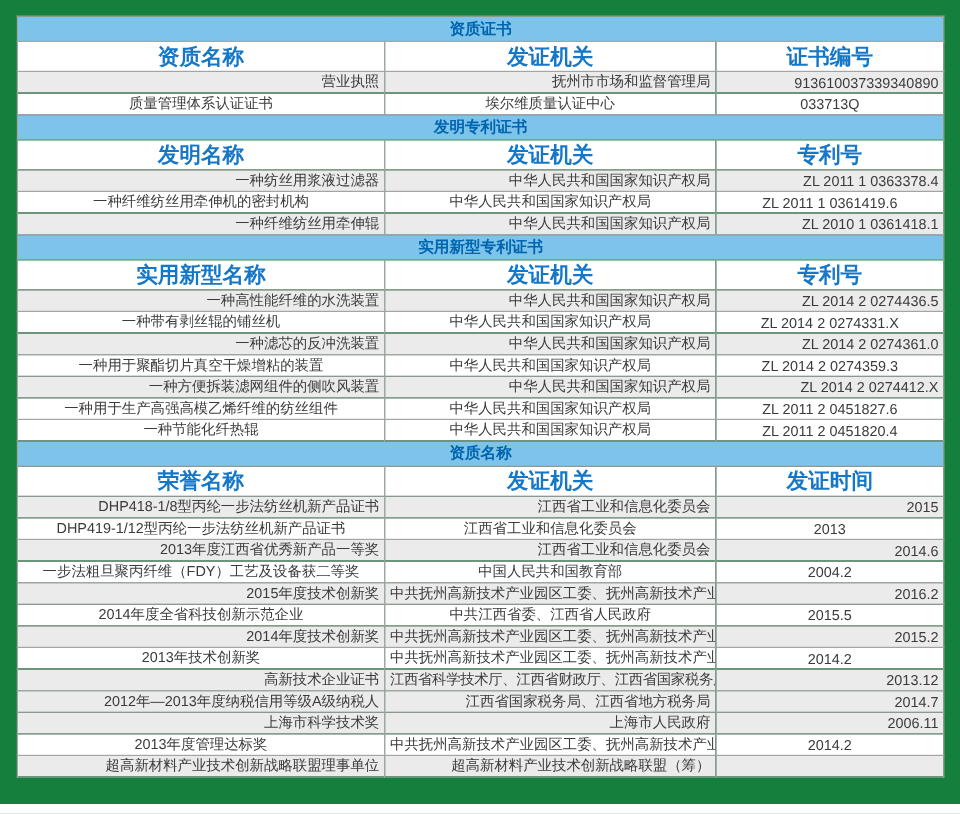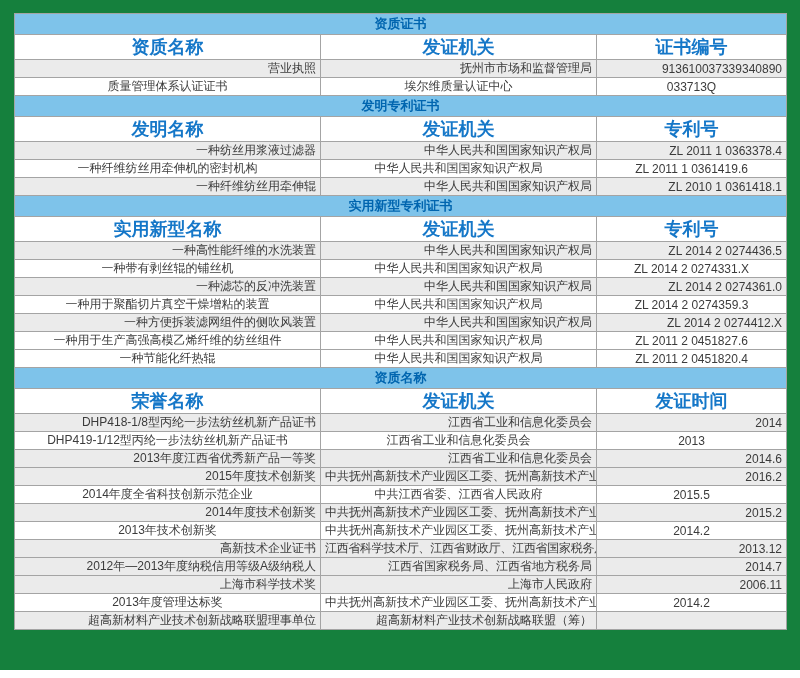--- a/index.html
+++ b/index.html
@@ -159,31 +159,36 @@
           <th colspan="3">资质名称</th>
         </tr>
         <tr class="cols">
           <th>荣誉名称</th>
           <th>发证机关</th>
           <th>发证时间</th>
         </tr>
         <tr class="data odd">
           <td>DHP418-1/8型丙纶一步法纺丝机新产品证书</td>
           <td>江西省工业和信息化委员会</td>
-          <td>2014</td>
+          <td>2015</td>
         </tr>
         <tr class="data even">
           <td>DHP419-1/12型丙纶一步法纺丝机新产品证书</td>
           <td>江西省工业和信息化委员会</td>
           <td>2013</td>
         </tr>
         <tr class="data odd">
           <td>2013年度江西省优秀新产品一等奖</td>
           <td>江西省工业和信息化委员会</td>
           <td>2014.6</td>
+        </tr>
+        <tr class="data even">
+          <td>一步法粗旦聚丙纤维（FDY）工艺及设备获二等奖</td>
+          <td>中国人民共和国教育部</td>
+          <td>2004.2</td>
         </tr>
         <tr class="data odd">
           <td>2015年度技术创新奖</td>
           <td class="long">中共抚州高新技术产业园区工委、抚州高新技术产业园区管委会</td>
           <td>2016.2</td>
         </tr>
         <tr class="data even">
           <td>2014年度全省科技创新示范企业</td>
           <td>中共江西省委、江西省人民政府</td>
           <td>2015.5</td>

